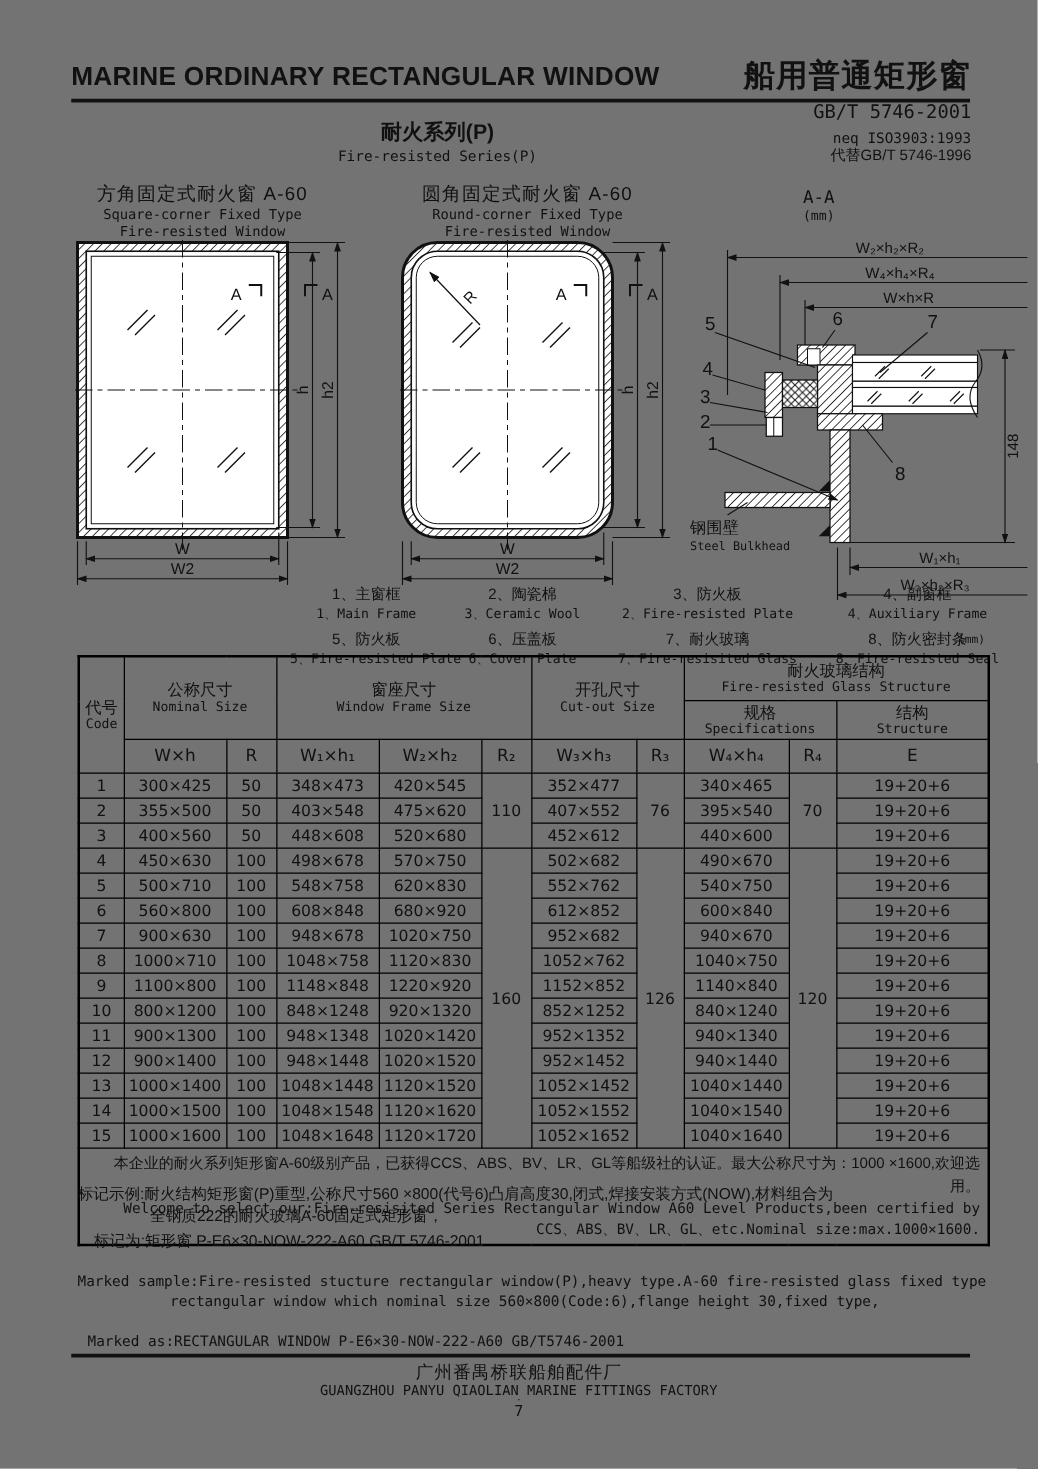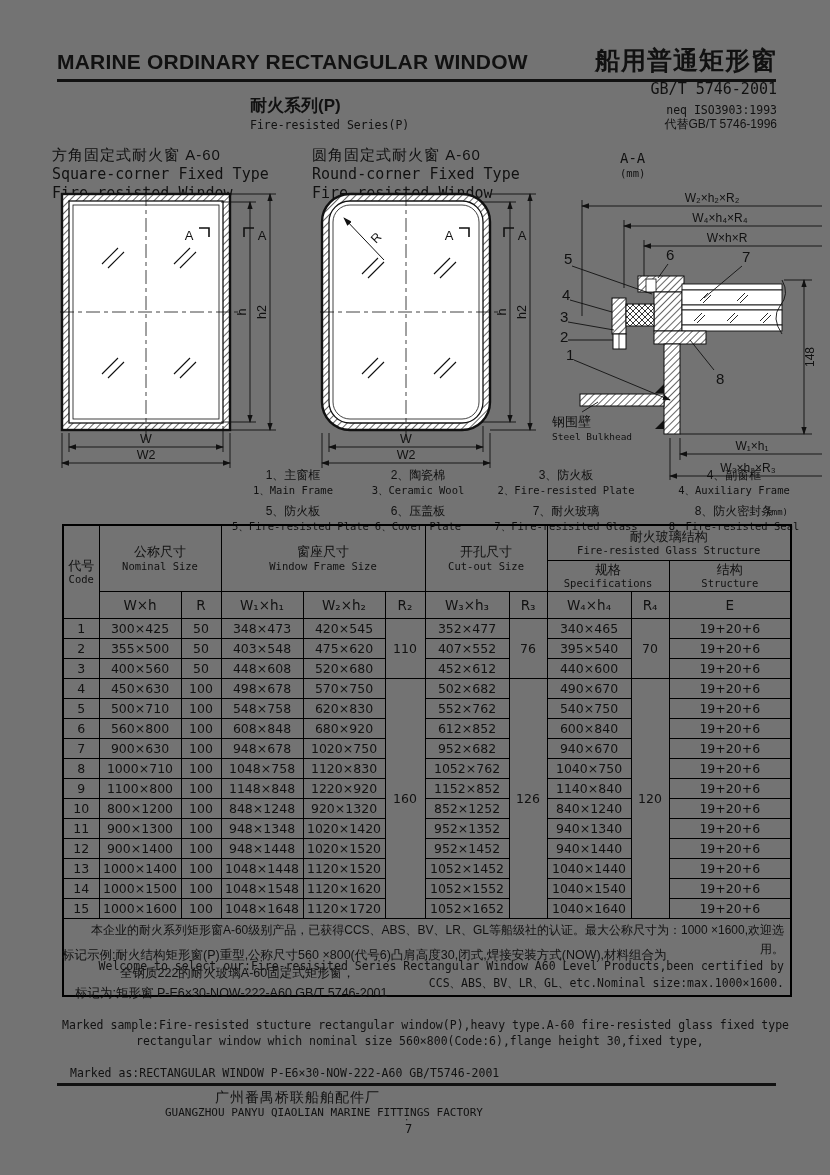--- a/index.html
+++ b/index.html
@@ -1,36 +1,36 @@
 <!DOCTYPE html>
 <html><head>
 <meta charset="utf-8">
 <style>
   html,body{margin:0;padding:0;background:#e8e8e8;}
   .page{position:relative;width:830px;height:1175px;background:#737373;color:#111;
         font-family:"Liberation Sans","DejaVu Sans",sans-serif;overflow:hidden;}
   .abs{position:absolute;}
   .mono{font-family:"DejaVu Sans Mono","DejaVu Sans",monospace;}
-  .ctr{text-align:left;}
+  .ctr{text-align:center;}
   .rt{text-align:right;}
 
   
   .title-en{left:57px;top:50px;font-size:21px;font-weight:bold;letter-spacing:.2px;}
   .title-zh{left:555px;top:44px;width:222px;font-size:25px;font-weight:bold;text-align:right;letter-spacing:1px;}
   .rule{left:57px;top:79px;width:719px;height:3px;background:#111;}
   .std1{left:555px;top:80px;width:222px;font-size:15px;}
   .std2{left:555px;top:103px;width:222px;font-size:11.5px;}
   .std3{left:555px;top:116px;width:222px;font-size:12px;}
   .series-zh{left:250px;top:94px;width:200px;font-size:17px;font-weight:bold;}
   .series-en{left:250px;top:118px;width:200px;font-size:11.5px;}
 
   
   .dt{width:220px;}
   .dt .zh{font-size:15px;letter-spacing:1px;}
-  .dt .en{font-size:15px;line-height:1.25;}
+  .dt .en{font-size:11px;line-height:1.25;}
   .aa-t{left:620px;top:150px;width:70px;font-size:14px;}
   .aa-u{left:620px;top:167px;width:70px;font-size:10.5px;}
 
   svg text{fill:#111;}
 
   
   .legend{left:232px;top:467px;width:586px;display:grid;grid-template-columns:122px 128px 168px 168px;row-gap:5px;}
   .legend .cell{text-align:center;}
   .legend .zh{font-size:12px;}
   .legend .en{font-size:10.5px;font-family:"DejaVu Sans Mono",monospace;white-space:nowrap;}

